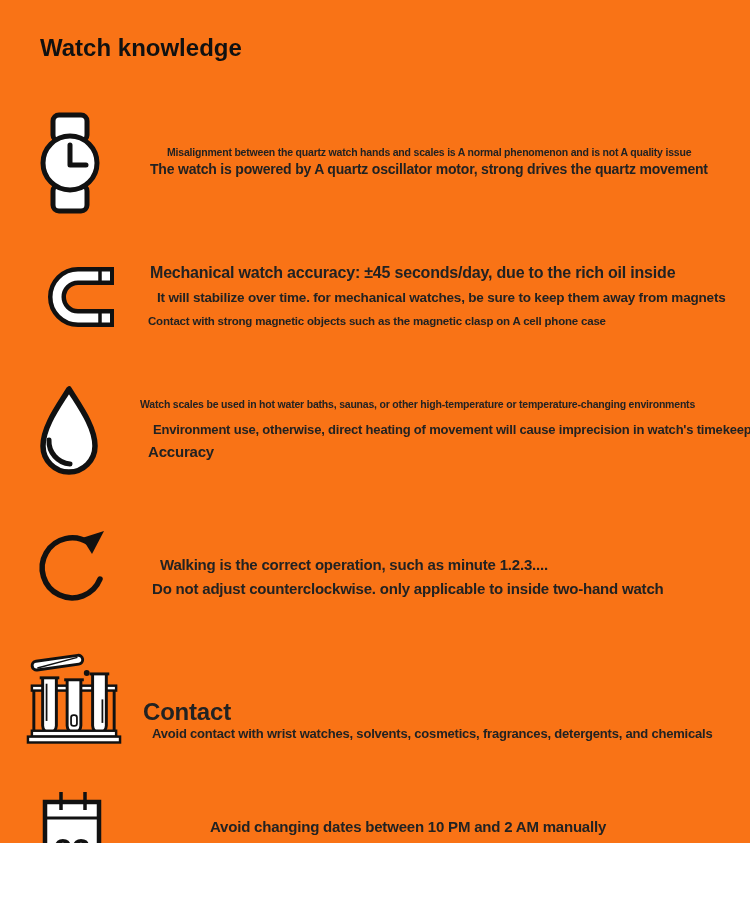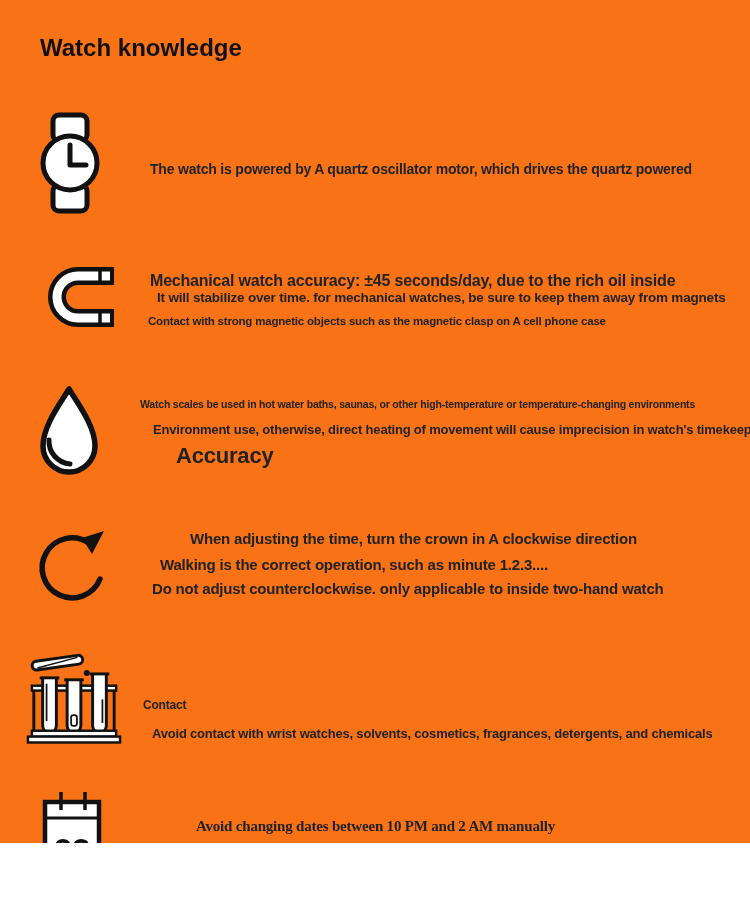--- a/index.html
+++ b/index.html
@@ -7,72 +7,72 @@
   .page{position:relative;width:750px;height:843px;background:#f97316;overflow:hidden;color:#222;}
   .title{position:absolute;left:40px;top:34px;font-size:24px;font-weight:700;color:#111;}
   .line{position:absolute;color:#222;font-weight:700;letter-spacing:-0.2px;white-space:nowrap;}
   .t10{font-size:10.5px;}
   .t11{font-size:11.5px;}
   .t13{font-size:13px;}
   .t135{font-size:13.5px;}
   .t14{font-size:14px;}
   .t15{font-size:15px;}
   .t16{font-size:16px;}
-  .t175{font-size:22px;margin-left:28px;}
-  .t20{font-size:12px;}
+  .t175{font-size:15px;}
+  .t20{font-size:24px;}
   .icon-box{position:absolute;font-weight:bold;}
   .icon-box svg{display:block;}
   .bottom-handle{position:absolute;left:354px;top:897px;width:42px;height:10px;border-radius:4px;background:#333;}
 </style>
 </head>
 <body>
 
 <div class="page">
 
   <div class="title">Watch knowledge</div>
 
   <div class="icon-box" style="left:36px;top:112px;">
     <svg width="68" height="102" viewBox="0 0 68 102">
       <rect x="17" y="3" width="34" height="26" rx="6" fill="#fff" stroke="#111" stroke-width="5"></rect>
       <rect x="17" y="73" width="34" height="26" rx="6" fill="#fff" stroke="#111" stroke-width="5"></rect>
       <circle cx="34" cy="51" r="27" fill="#fff" stroke="#111" stroke-width="5"></circle>
       <path d="M34 33 L34 53 L50 53" fill="none" stroke="#111" stroke-width="5" stroke-linecap="round" stroke-linejoin="round"></path>
     </svg>
   </div>
-  <div class="line t14" style="left:150px;top:161px;">The watch is powered by A quartz oscillator motor, which drives the quartz powered</div>
+  <div class="line t10" style="left:167px;top:146px;">Misalignment between the quartz watch hands and scales is A normal phenomenon and is not A quality issue</div>
+  <div class="line t14" style="left:150px;top:161px;">The watch is powered by A quartz oscillator motor, strong drives the quartz movement</div>
 
   <div class="icon-box" style="left:36px;top:262px;">
     <svg width="82" height="70" viewBox="0 0 82 70">
       <path d="M78 14 L42 14 A21 21 0 1 0 42 56 L78 56" fill="none" stroke="#111" stroke-width="18"></path>
       <path d="M78 14 L42 14 A21 21 0 1 0 42 56 L78 56" fill="none" stroke="#fff" stroke-width="9"></path>
       <path d="M76 5 L76 23 M76 47 L76 65" stroke="#111" stroke-width="4"></path>
       <path d="M64 5 L64 23 M64 47 L64 65" stroke="#111" stroke-width="3.5"></path>
     </svg>
   </div>
-  <div class="line t16" style="left:150px;top:264px;margin-top:8px;">Mechanical watch accuracy: ±45 seconds/day, due to the rich oil inside</div>
+  <div class="line t16" style="left:150px;top:264px;">Mechanical watch accuracy: ±45 seconds/day, due to the rich oil inside</div>
   <div class="line t135" style="left:157px;top:290px;">It will stabilize over time. for mechanical watches, be sure to keep them away from magnets</div>
   <div class="line t11" style="left:148px;top:315px;">Contact with strong magnetic objects such as the magnetic clasp on A cell phone case</div>
 
   <div class="icon-box" style="left:34px;top:384px;">
     <svg width="70" height="95" viewBox="0 0 70 95">
       <path d="M35 5 C 26 20, 9 42, 9 62 A 26 26 0 0 0 61 62 C 61 42, 44 20, 35 5 Z" fill="#fff" stroke="#111" stroke-width="5.5" stroke-linejoin="round"></path>
       <path d="M15 56 A 23 23 0 0 0 36 80" fill="none" stroke="#111" stroke-width="5" stroke-linecap="round"></path>
     </svg>
   </div>
   <div class="line t10" style="left:140px;top:398px;">Watch scales be used in hot water baths, saunas, or other high-temperature or temperature-changing environments</div>
   <div class="line t13" style="left:153px;top:422px;">Environment use, otherwise, direct heating of movement will cause imprecision in watch's timekeeping</div>
   <div class="line t175" style="left:148px;top:443px;">Accuracy</div>
 
   <div class="icon-box" style="left:36px;top:518px;">
     <svg width="78" height="88" viewBox="0 0 78 88">
       <path d="M53 25 A30 30 0 1 0 64 61" fill="none" stroke="#111" stroke-width="5.5" stroke-linecap="round"></path>
       <polygon points="46,20 68,13 56,36" fill="#111"></polygon>
     </svg>
   </div>
-  <div class="line t15" style="left:190px;top:530px;">When adjusting the time, turn the crown in A clockwise direction</div>
   <div class="line t15" style="left:160px;top:556px;">Walking is the correct operation, such as minute 1.2.3....</div>
   <div class="line t15" style="left:152px;top:580px;">Do not adjust counterclockwise. only applicable to inside two-hand watch</div>
 
   <div class="icon-box" style="left:26px;top:642px;">
     <svg width="96" height="104" viewBox="0 0 98 105">
       <g transform="rotate(-8 32 20)">
         <rect x="6" y="16" width="52" height="9" rx="4.5" fill="#fff" stroke="#111" stroke-width="3"></rect>
         <line x1="11" y1="23" x2="53" y2="18" stroke="#111" stroke-width="1.5"></line>
       </g>
       <circle cx="62" cy="31" r="3" fill="#111"></circle>
@@ -95,18 +95,18 @@
   <div class="line t20" style="left:143px;top:698px;">Contact</div>
 
   <div class="icon-box" style="left:33px;top:788px;">
     <svg width="76" height="96" viewBox="0 0 76 96">
       <rect x="12" y="14" width="54" height="78" fill="#fff" stroke="#111" stroke-width="4.5"></rect>
       <line x1="12" y1="30" x2="66" y2="30" stroke="#111" stroke-width="3"></line>
       <path d="M28 4 L28 22 M52 4 L52 22" stroke="#111" stroke-width="3.5"></path>
       <text x="39" y="74" text-anchor="middle" font-size="33" fill="#111">23</text>
     </svg>
   </div>
-  <div class="line t15" style="left:196px;top:818px;font-family:Liberation Serif, serif;">Avoid changing dates between 10 PM and 2 AM manually</div>
+  <div class="line t15" style="left:210px;top:818px;">Avoid changing dates between 10 PM and 2 AM manually</div>
   <div class="line t135" style="left:140px;top:840px;font-family:Liberation Serif, serif;">Change the date</div>
 
   <div class="bottom-handle"></div>
 
 </div>
 
 </body></html>

